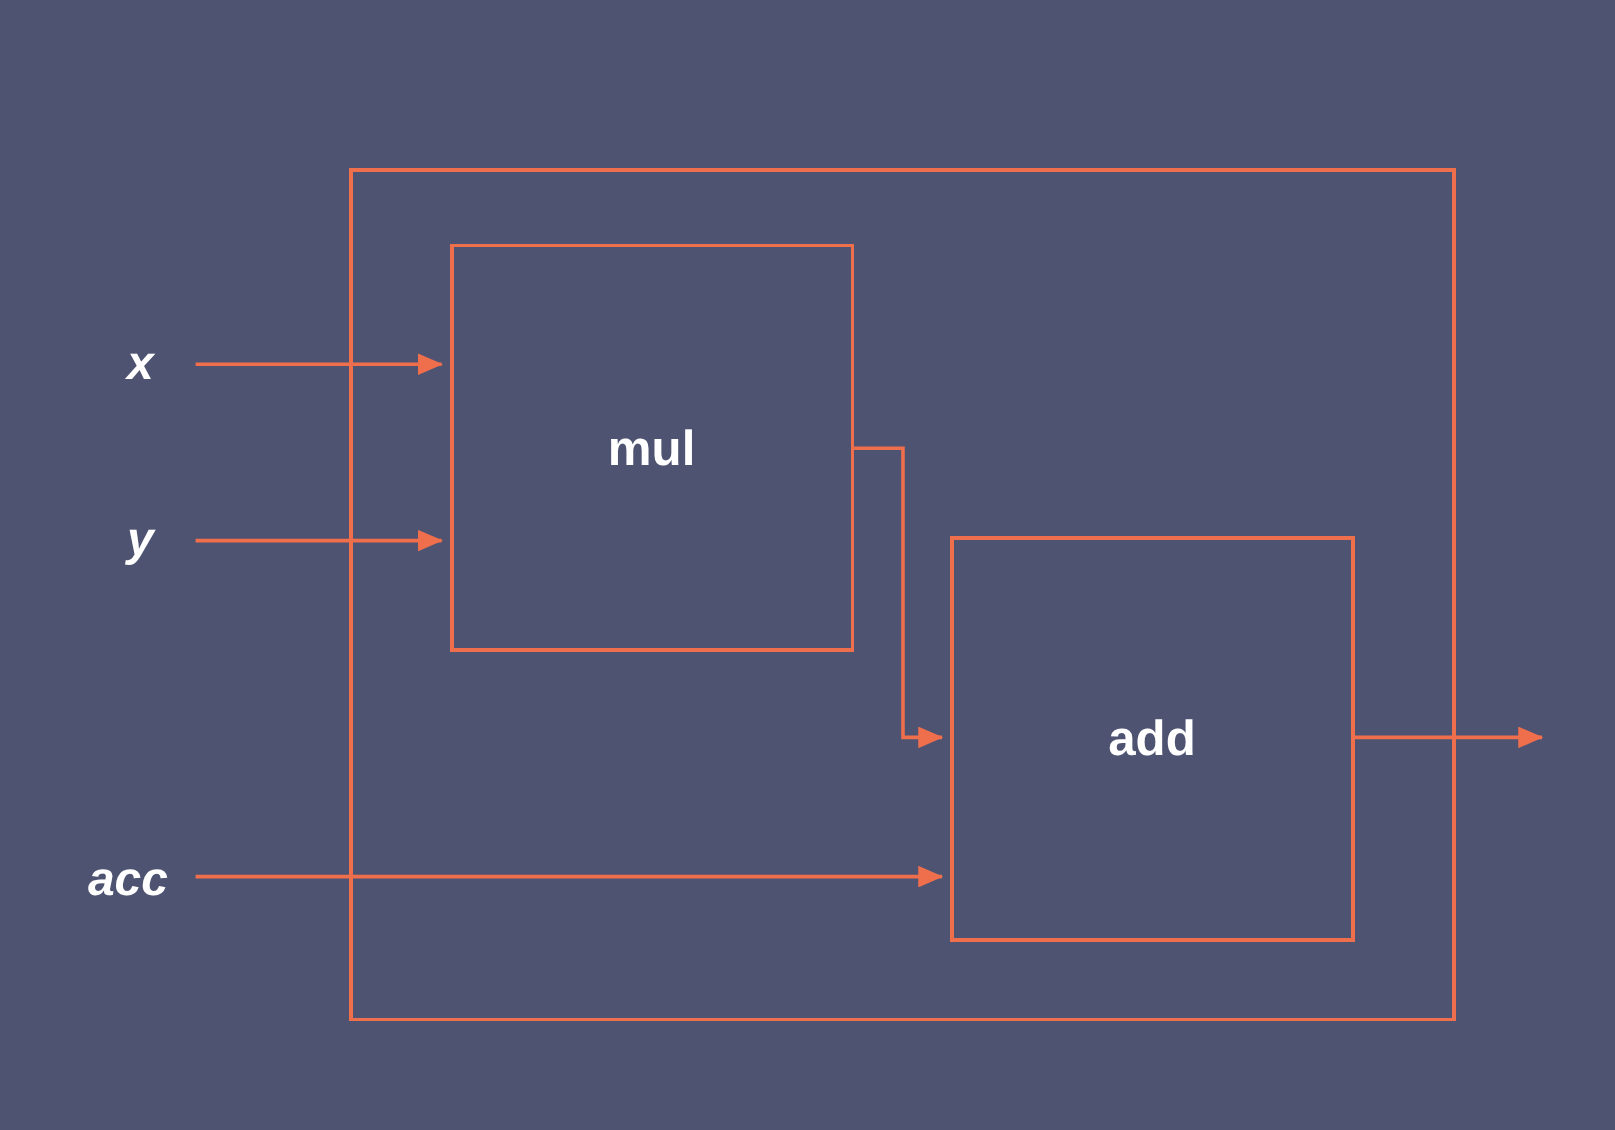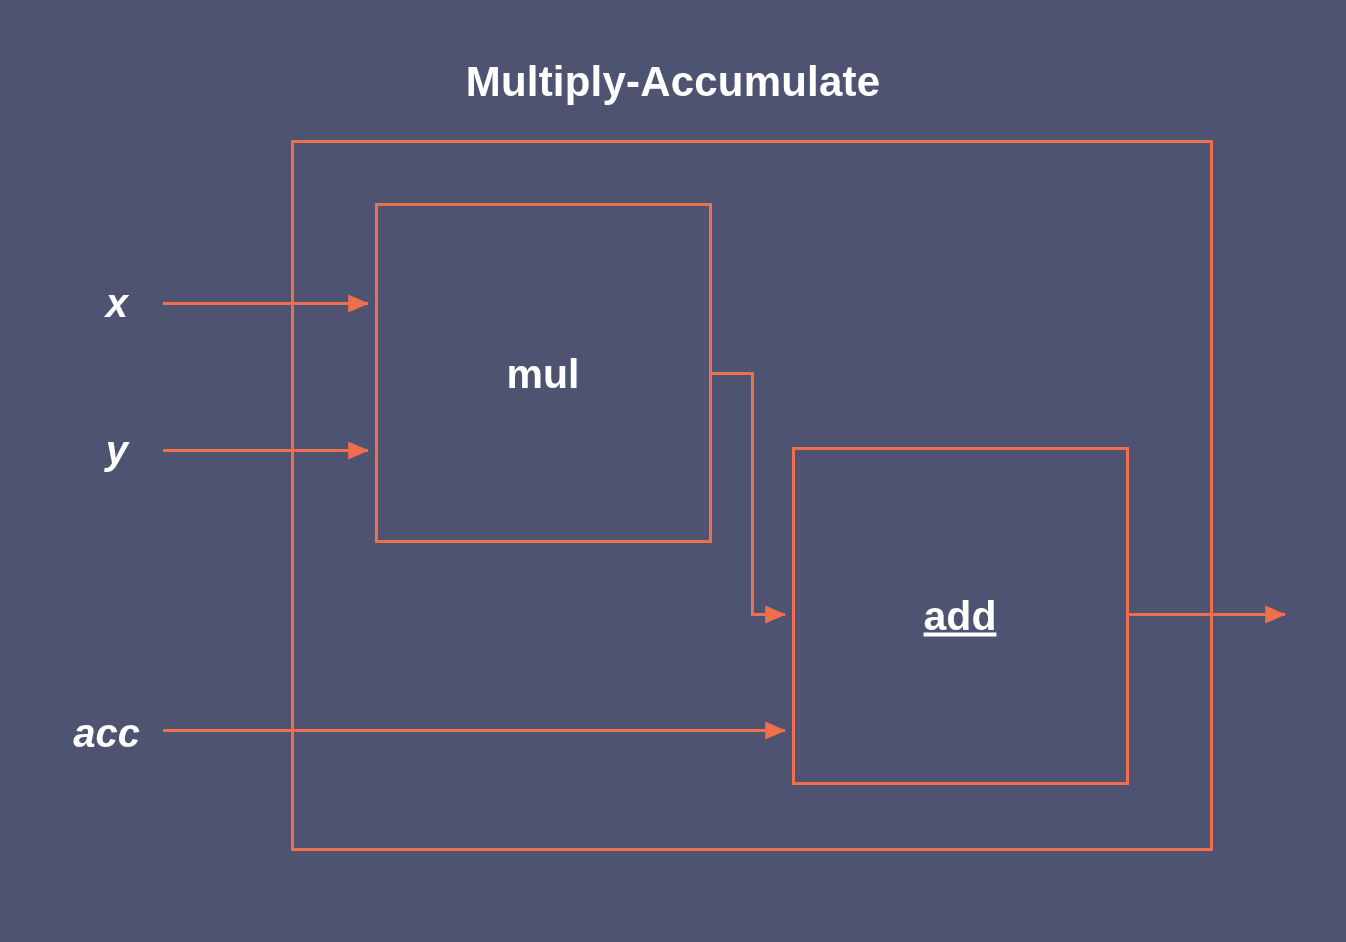--- a/index.html
+++ b/index.html
@@ -60,21 +60,20 @@
     user-select: none;
     white-space: nowrap;
     transform: translate(-100%, -50%);
   }
 </style>
 </head>
 <body>
 
 <div id="canvas">
 
-  <div class="title-text">Multiply-Accumulate</div>
 
   <svg id="diagram-svg" viewBox="0 0 1346 942" xmlns="http://www.w3.org/2000/svg">
     <defs>
       <marker id="arrowhead" markerWidth="7" markerHeight="6" refX="6.6" refY="3" orient="auto" markerUnits="strokeWidth">
         <path d="M 0 0 L 7 3 L 0 6 z" fill="#ef6f4c"></path>
       </marker>
     </defs>
 
     <g stroke="#ef6f4c" stroke-width="3" fill="none" shape-rendering="crispEdges">
 
@@ -94,21 +93,21 @@
       <path d="M 711 373.5 L 752.5 373.5 L 752.5 614.5 L 785 614.5" marker-end="url(#arrowhead)"></path>
 
       <path d="M 163 730.5 L 785 730.5" marker-end="url(#arrowhead)"></path>
 
       <path d="M 1128 614.5 L 1285 614.5" marker-end="url(#arrowhead)"></path>
     </g>
   </svg>
 
   <div class="block-label" style="left:543px; top:374px;">mul</div>
 
-  <div class="block-label" style="left:960px; top:616px;text-decoration:underline;">add</div>
+  <div class="block-label" style="left:960px; top:616px;">add</div>
 
   <div class="port-label" style="left:128px; top:303px;">x</div>
 
   <div class="port-label" style="left:128px; top:450px;">y</div>
 
   <div class="port-label" style="left:140px; top:733px;">acc</div>
 
 </div>
 
 </body></html>

